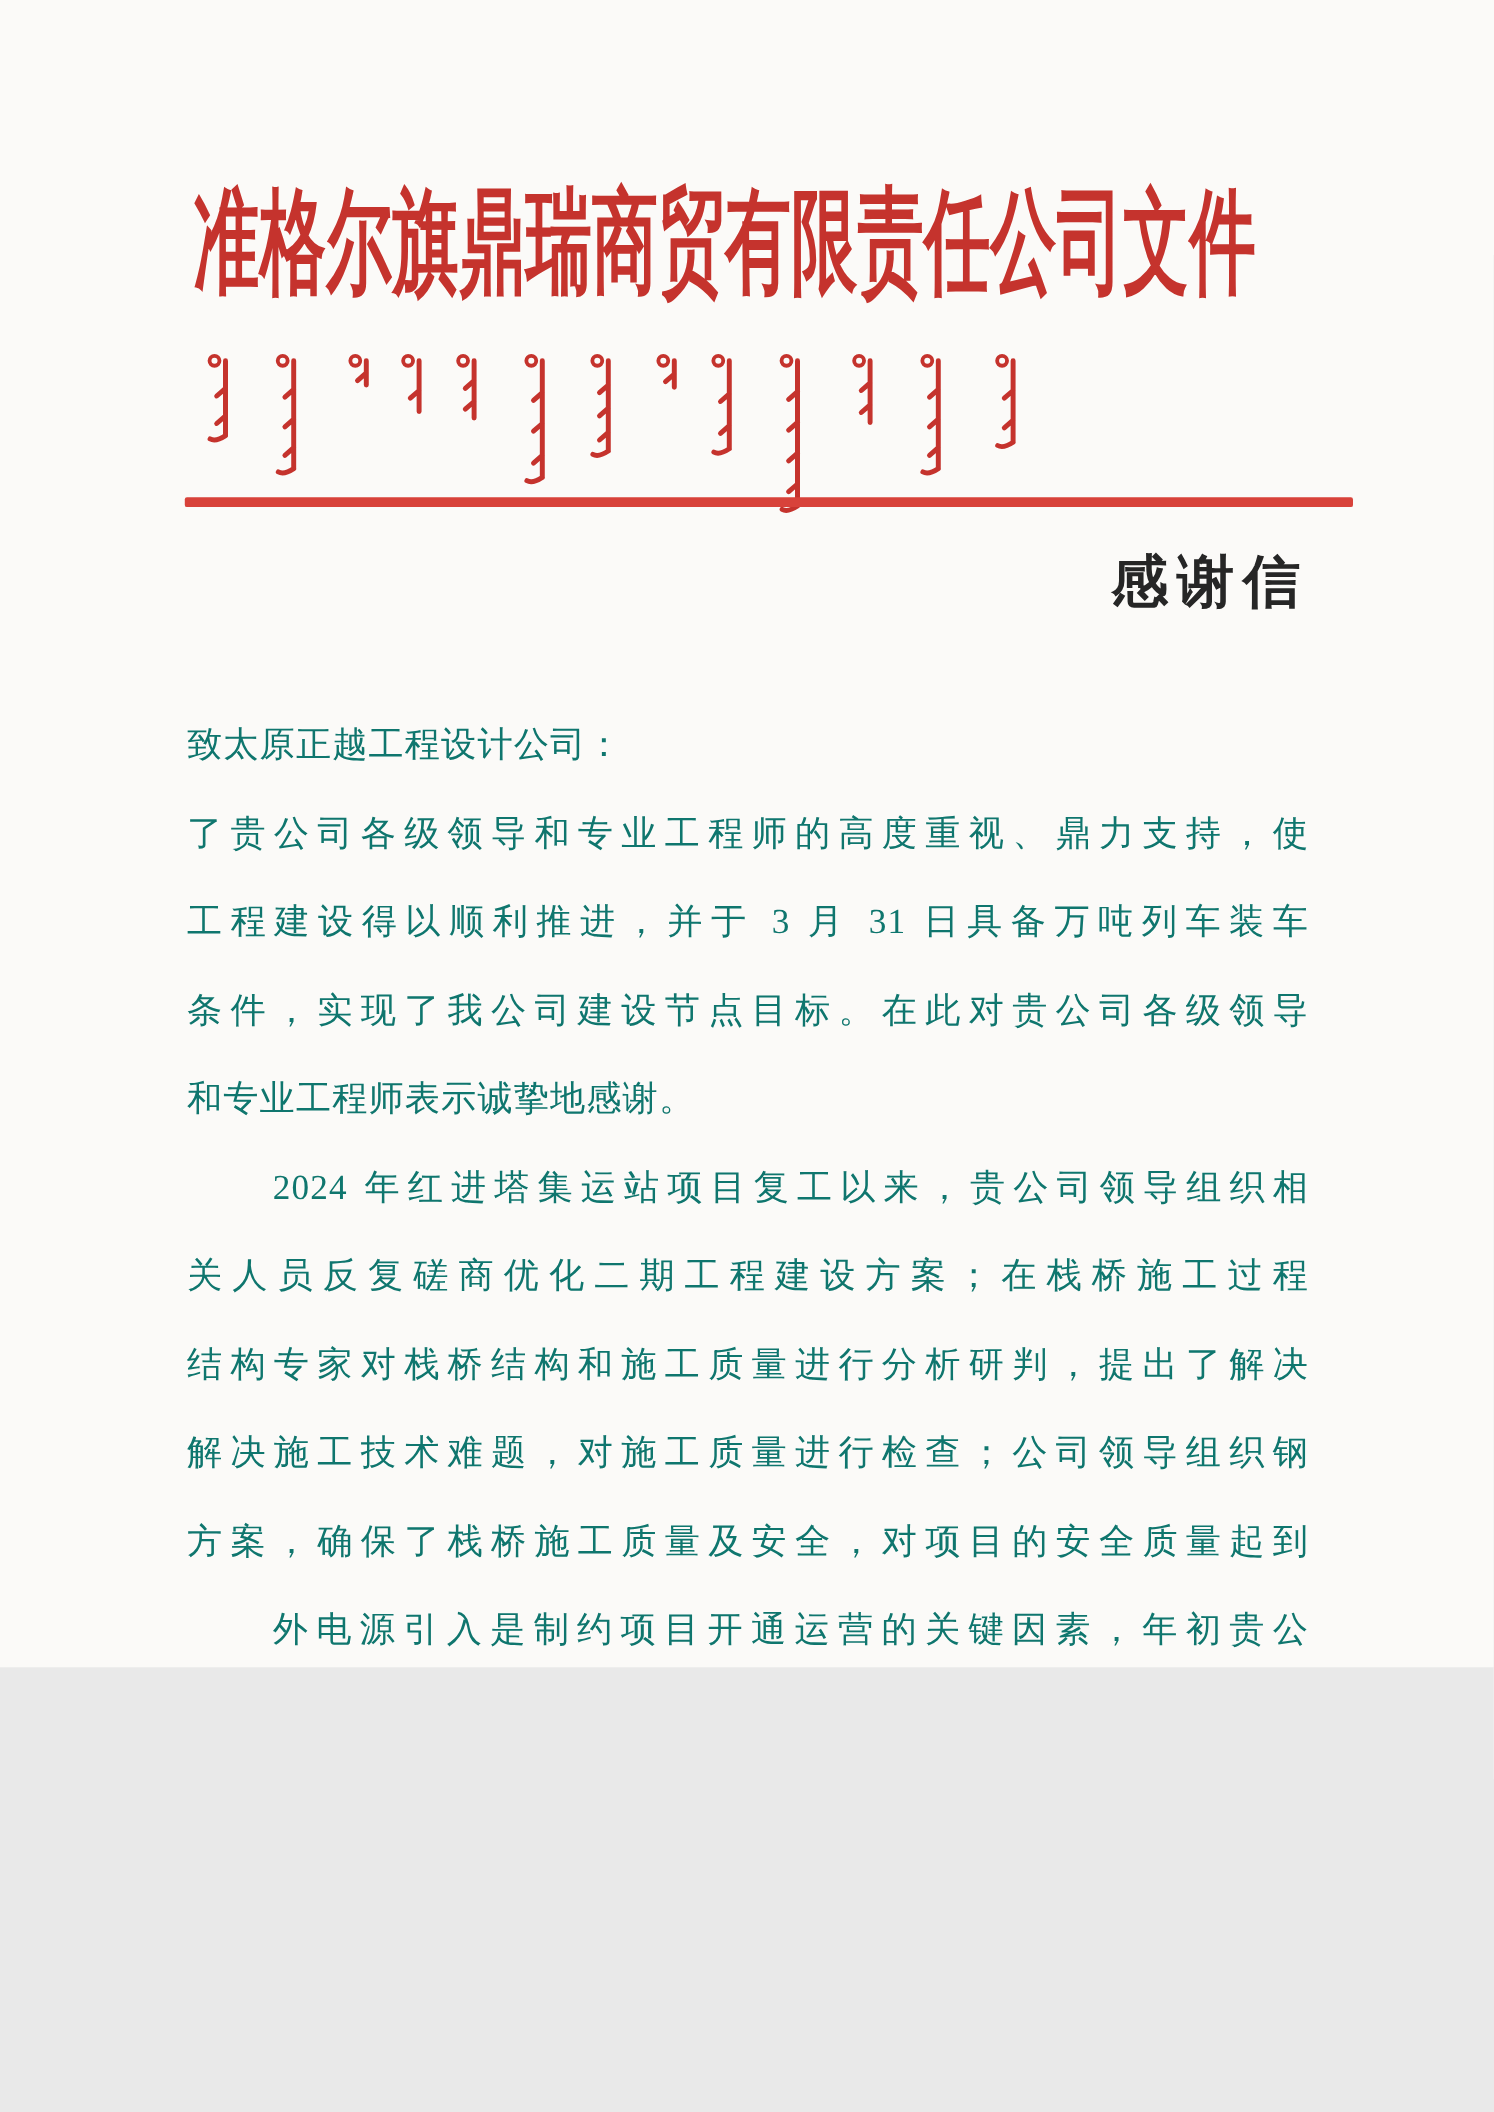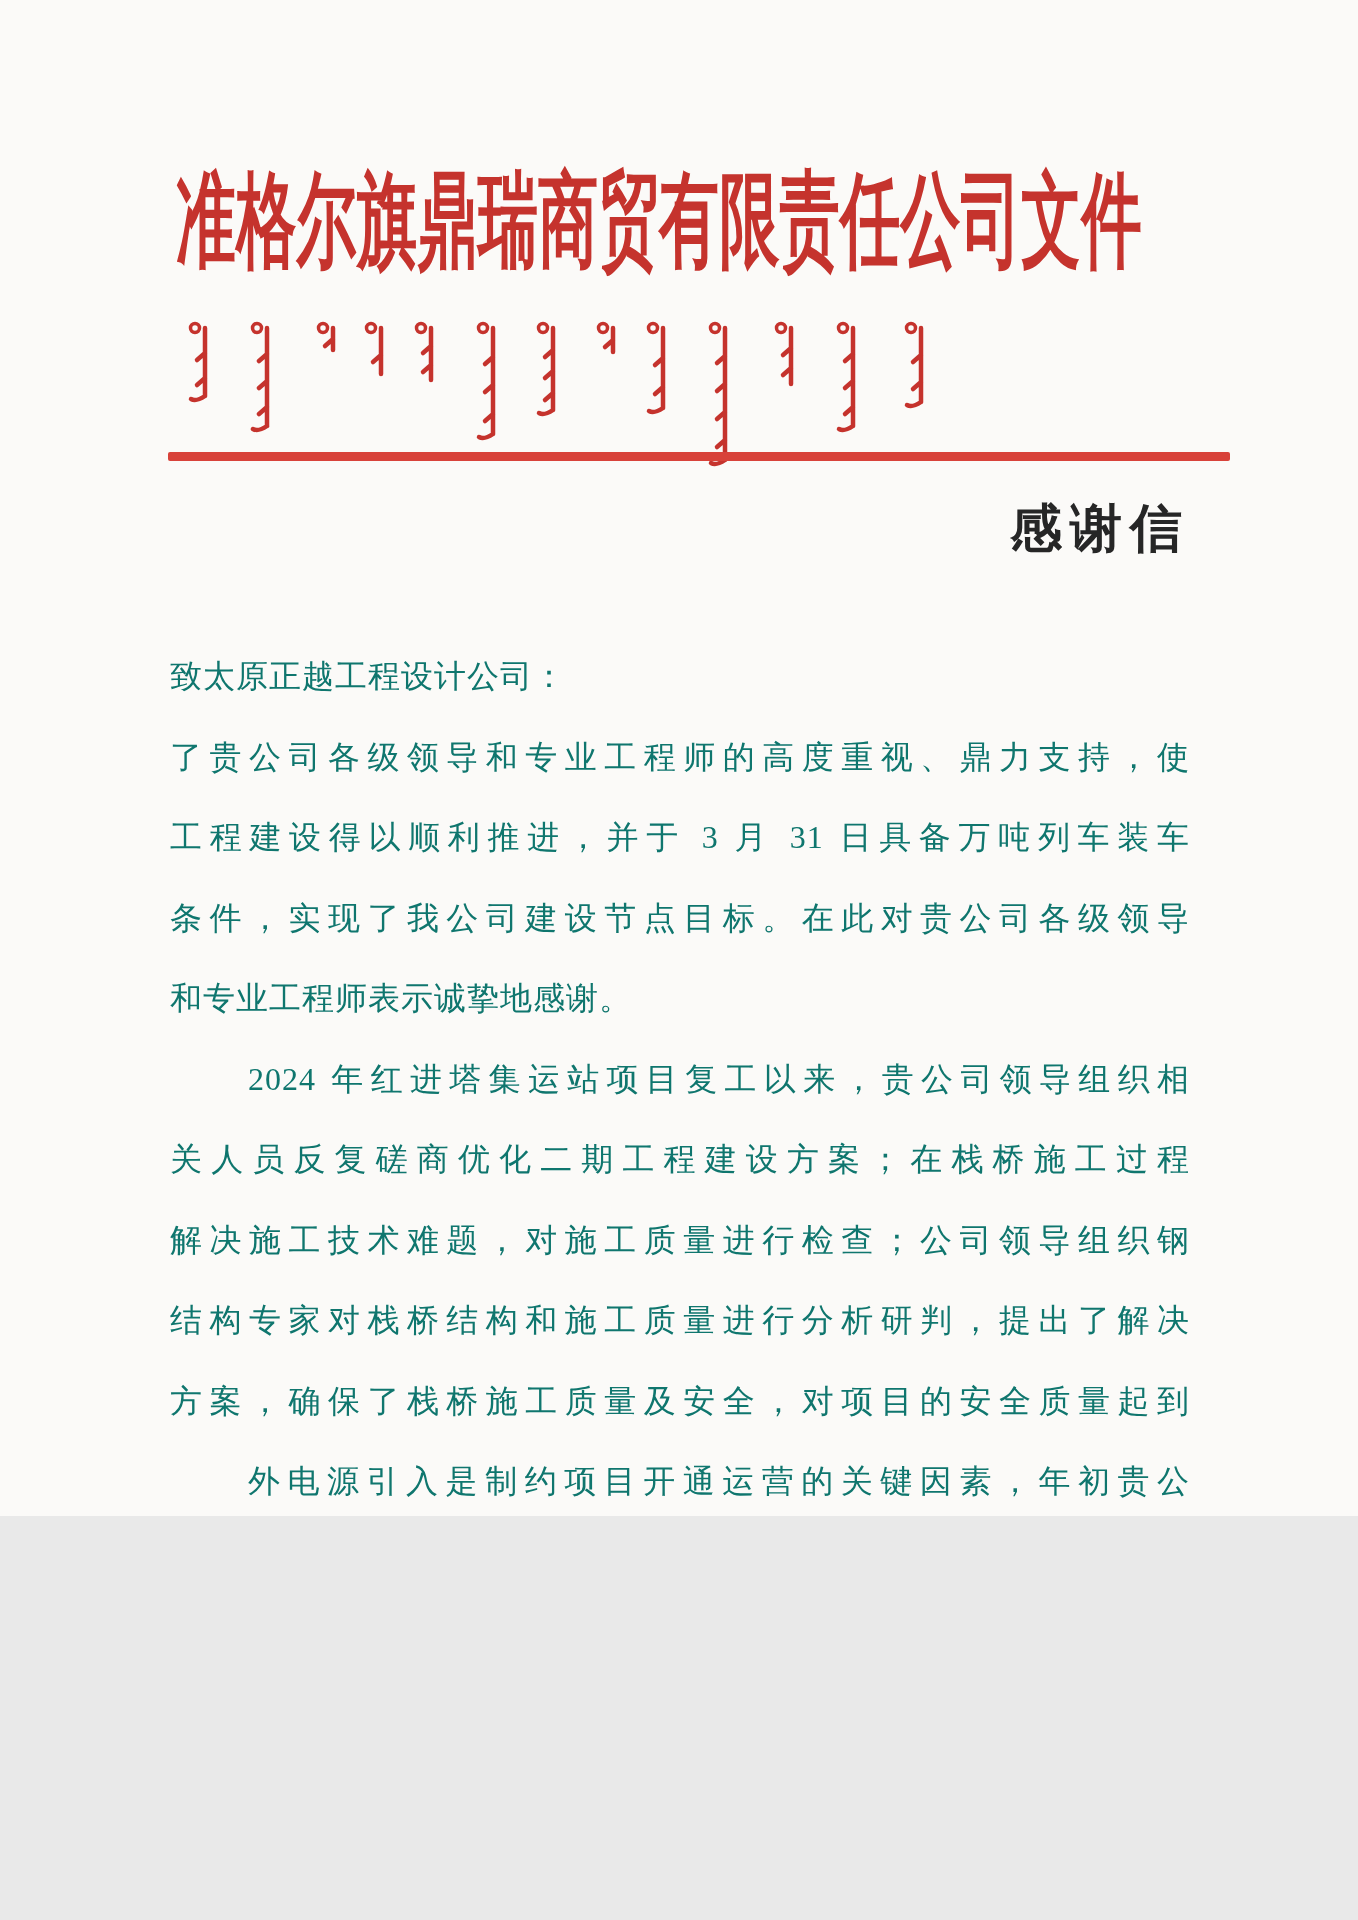--- a/index.html
+++ b/index.html
@@ -140,20 +140,20 @@
   <h1 class="letter-title">感谢信</h1>
 
   <div class="body" id="letter-body">
       <div class="line">致太原正越工程设计公司：</div>
       <div class="line full">了贵公司各级领导和专业工程师的高度重视、鼎力支持，使</div>
       <div class="line full">工程建设得以顺利推进，并于 3 月 31 日具备万吨列车装车</div>
       <div class="line full">条件，实现了我公司建设节点目标。在此对贵公司各级领导</div>
       <div class="line">和专业工程师表示诚挚地感谢。</div>
       <div class="line ind full">2024 年红进塔集运站项目复工以来，贵公司领导组织相</div>
       <div class="line full">关人员反复磋商优化二期工程建设方案；在栈桥施工过程</div>
+      <div class="line full">结构专家对栈桥结构和施工质量进行分析研判，提出了解决</div>
       <div class="line full">解决施工技术难题，对施工质量进行检查；公司领导组织钢</div>
-      <div class="line full">结构专家对栈桥结构和施工质量进行分析研判，提出了解决</div>
       <div class="line full">方案，确保了栈桥施工质量及安全，对项目的安全质量起到</div>
       <div class="line ind full">外电源引入是制约项目开通运营的关键因素，年初贵公</div>
       <div class="line">了至关重要的作用。</div>
     </div>
 
 </div>
 
 </body></html>

